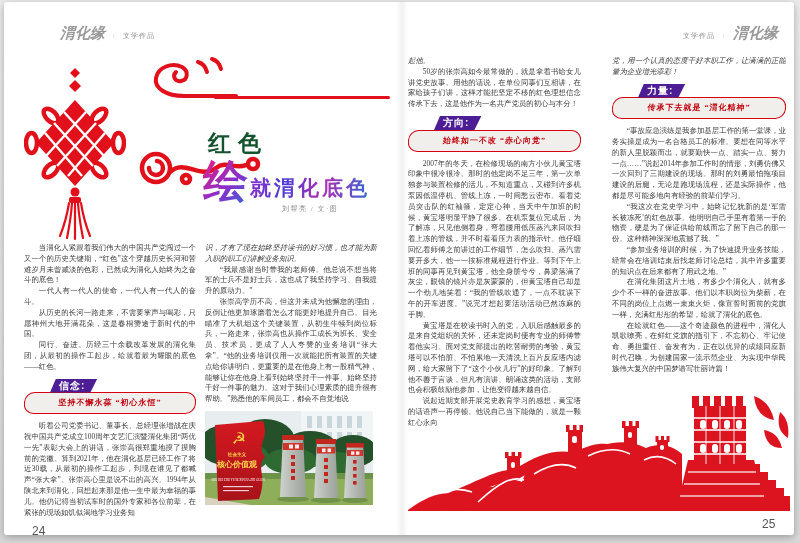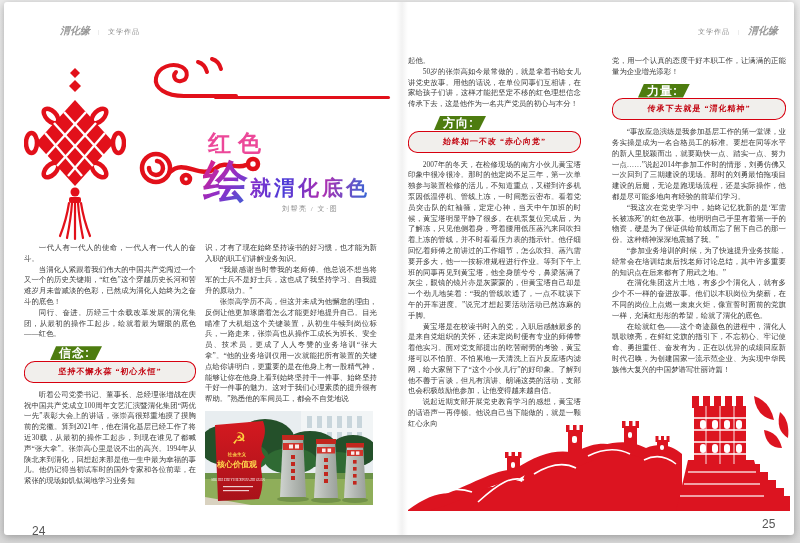--- a/index.html
+++ b/index.html
@@ -14,49 +14,49 @@
     box-shadow:0 2px 8px rgba(0,0,0,.3);
   }
   .fold{
     position:absolute;left:392px;top:0;width:12px;height:100%;
     background:linear-gradient(90deg,rgba(0,0,0,0),rgba(0,0,0,.05) 50%,rgba(0,0,0,0));
   }
   
   .hdr{position:absolute;top:22px;font-size:7px;color:#8a8a8a;letter-spacing:1px;white-space:nowrap;}
   .hdr-left{left:56px;}
   .hdr-right{left:560px;width:214px;text-align:right;}
-  .logo{font-style:italic;font-weight:bold;font-size:10px;color:#9a9a9a;letter-spacing:0;}
+  .logo{font-style:italic;font-weight:bold;font-size:15px;color:#9a9a9a;letter-spacing:0;}
   .hdr .sep{color:#cfcfcf;margin:0 5px;}
   
   .rule{position:absolute;left:210px;top:94px;width:176px;height:2.6px;background:#e2101a;border-radius:2px;}
-  .t-red{position:absolute;left:204px;top:126px;font-size:23px;font-weight:bold;color:#ec4899;letter-spacing:7px;font-family:"Liberation Sans","DejaVu Sans",sans-serif;}
+  .t-red{position:absolute;left:204px;top:126px;font-size:23px;font-weight:bold;color:#14532d;letter-spacing:7px;font-family:"Liberation Sans","DejaVu Sans",sans-serif;}
   .t-big{position:absolute;left:199px;top:150px;font-size:45px;font-weight:bold;font-family:"Liberation Sans","DejaVu Sans",sans-serif;color:#8b2fc9;}
   .t-rest{position:absolute;left:246px;top:172px;font-size:21px;font-weight:bold;letter-spacing:3px;font-family:"Liberation Sans","DejaVu Sans",sans-serif;color:#6a35c2;}
   @supports (-webkit-background-clip:text){
     .t-big{background:linear-gradient(135deg,#e0218a 10%,#8b2fc9 55%,#2e6bd8 100%);-webkit-background-clip:text;background-clip:text;color:transparent;}
     .t-rest{background:linear-gradient(100deg,#8b2fc9 0%,#4a3bd8 30%,#b02fb0 60%,#2e6bd8 100%);-webkit-background-clip:text;background-clip:text;color:transparent;}
   }
   .byline{position:absolute;left:278px;top:202px;font-size:7px;color:#8c8c8c;letter-spacing:1.5px;}
   
   .knot{position:absolute;left:20px;top:64px;}
   .scroll{position:absolute;left:134px;top:52px;}
   .cloud{position:absolute;left:122px;top:136px;}
   
   .col{position:absolute;font-size:7.4px;line-height:10.8px;color:#3a3a3a;text-align:justify;overflow:hidden;}
   .col p{margin:0;text-indent:2em;}
-  .col p.cont{text-indent:0;}
+  .col p.cont{text-indent:0;font-style:italic;}
   .lp-c1{left:20px;top:241px;width:172px;height:292px;}
   .lp-c2{left:201px;top:241px;width:172px;height:292px;}
   .rp-c1{left:404px;top:54px;width:173px;height:372px;}
   .rp-c2{left:608px;top:54px;width:174px;height:340px;}
   
   .badge{margin:6px 0 7px;}
   .badge .tab{
     display:inline-block;margin-left:26px;margin-bottom:-2px;position:relative;z-index:2;
-    background:#4d7c0f;color:#fff;font-weight:bold;font-size:12px;line-height:12px;
+    background:#4c1d95;color:#fff;font-weight:bold;font-size:10px;line-height:12px;
     padding:1px 12px 1px 9px;
     clip-path:polygon(6px 0,100% 0,calc(100% - 7px) 100%,0 100%);
     font-family:"Liberation Sans","DejaVu Sans",sans-serif;letter-spacing:1px;
   }
   .badge .box{
     border:1.2px solid #d7000f;border-radius:10px;background:#f1efec;
     padding:5px 6px 4px;text-align:center;color:#c2000d;font-weight:bold;font-size:8px;
     letter-spacing:1px;transform:skewX(-4deg);text-indent:0;
   }
   .photo{margin-top:6px;display:block;}
@@ -132,22 +132,23 @@
       <circle cx="60" cy="41" r="4"></circle>
     </g>
   </svg>
 
   <div class="t-red">红色</div>
   <div class="t-big">绘</div>
   <div class="t-rest">就渭化底色</div>
   <div class="byline">刘帮亮 / 文·图</div>
 
   <div class="col lp-c1">
+    <p>当渭化人紧跟着我们伟大的中国共产党闯过一个又一个的历史关键期，“红色”这个穿越历史长河和苦难岁月未曾减淡的色彩，已然成为渭化人始终为之奋斗的底色！</p>
     <p>一代人有一代人的使命，一代人有一代人的奋斗。</p>
-    <p>当渭化人紧跟着我们伟大的中国共产党闯过一个又一个的历史关键期，“红色”这个穿越历史长河和苦难岁月未曾减淡的色彩，已然成为渭化人始终为之奋斗的底色！</p>
+    <p>从历史的长河一路走来，不需要掌声与喝彩，只愿神州大地开满花朵，这是春桐赞途于新时代的中国。</p>
     <p>同行、奋进。历经三十余载改革发展的渭化集团，从最初的操作工起步，绘就着最为耀眼的底色——红色。</p>
     <div class="badge">
       <span class="tab">信念:</span>
       <div class="box">坚持不懈永葆 “初心永恒”</div>
     </div>
     <p>听着公司党委书记、董事长、总经理张增战在庆祝中国共产党成立100周年文艺汇演暨渭化集团“两优一先”表彰大会上的讲话，张崇高很郑重地摸了摸胸前的党徽。算到2021年，他在渭化基层已经工作了将近30载，从最初的操作工起步，到现在谁见了都喊声“张大拿”。张崇高心里是说不出的高兴。1994年从陕北来到渭化，回想起来那是他一生中最为幸福的事儿。他仍记得当初试车时的国外专家和各位前辈，在紧张的现场如饥似渴地学习业务知</p>
   </div>
 
   <div class="col lp-c2">
     <p class="cont">识，才有了现在始终坚持读书的好习惯，也才能为新入职的职工们讲解业务知识。</p>

